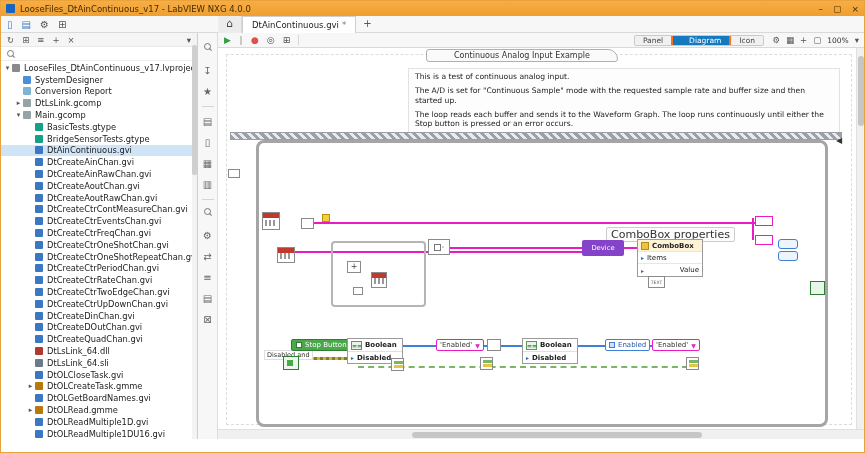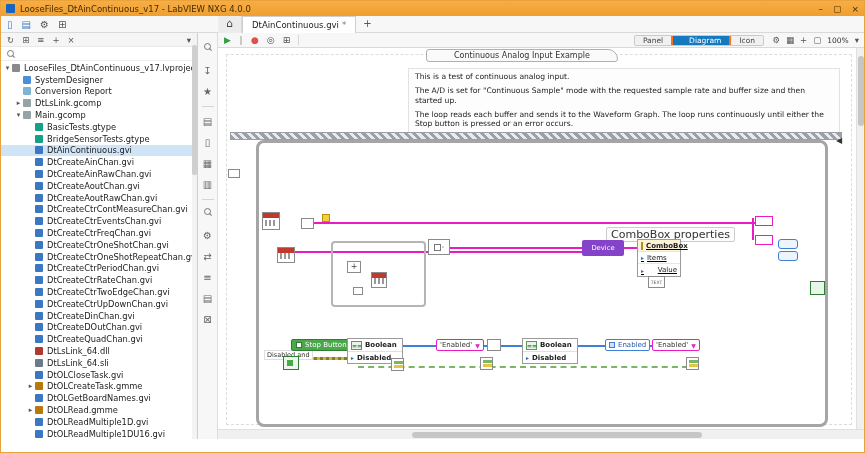--- a/index.html
+++ b/index.html
@@ -129,21 +129,21 @@
     font-size:8px;line-height:10px;text-align:center;color:#444;}
   .convert-node{position:absolute;left:210px;top:191px;width:22px;height:16px;border:1px solid #8a8a8a;background:#fff;
     display:flex;align-items:center;justify-content:center;gap:1px;}
   .convert-node i{width:7px;height:7px;border:1px solid #777;display:block;}
   .convert-node b{font-size:7px;color:#444;font-weight:normal;}
 
   .combo-label{position:absolute;left:388px;top:179px;font-size:11px;color:#333;border:1px solid #cccccc;
     border-radius:2px;padding:0 4px;background:#fcfcfc;}
   .device-chip{position:absolute;left:364px;top:192px;width:42px;height:16px;background:#8443c9;color:#fff;
     font-size:6.8px;border-radius:2px;display:flex;align-items:center;justify-content:center;gap:2px;}
-  .combo-node{position:absolute;left:419px;top:191px;width:44px;height:38px;border:1px solid #9a9a9a;background:#fff;font-size:7px;text-decoration:underline;}
+  .combo-node{position:absolute;left:419px;top:191px;width:66px;height:38px;border:1px solid #9a9a9a;background:#fff;font-size:7px;}
   .combo-row{height:12px;display:flex;align-items:center;gap:3px;padding:0 3px;border-bottom:1px solid #e6e6e6;color:#222;}
   .combo-row:last-child{border-bottom:none;justify-content:space-between;}
   .combo-row.head{background:#fdf3d7;font-weight:bold;}
   .combo-row .arrow{color:#2e6fbd;font-size:6px;}
   .combo-row .badge{width:8px;height:8px;background:#f0c040;border:1px solid #b78a1e;font-size:5px;line-height:8px;text-align:center;color:#5a4500;}
 
   .text-node{position:absolute;left:430px;top:228px;width:17px;height:12px;border:1px solid #8a8a8a;background:#fff;
     font-size:4.5px;display:flex;align-items:center;justify-content:center;color:#555;}
 
   .wire-label{position:absolute;left:46px;top:302px;font-size:6.5px;border:1px solid #ddd;background:#fff;

